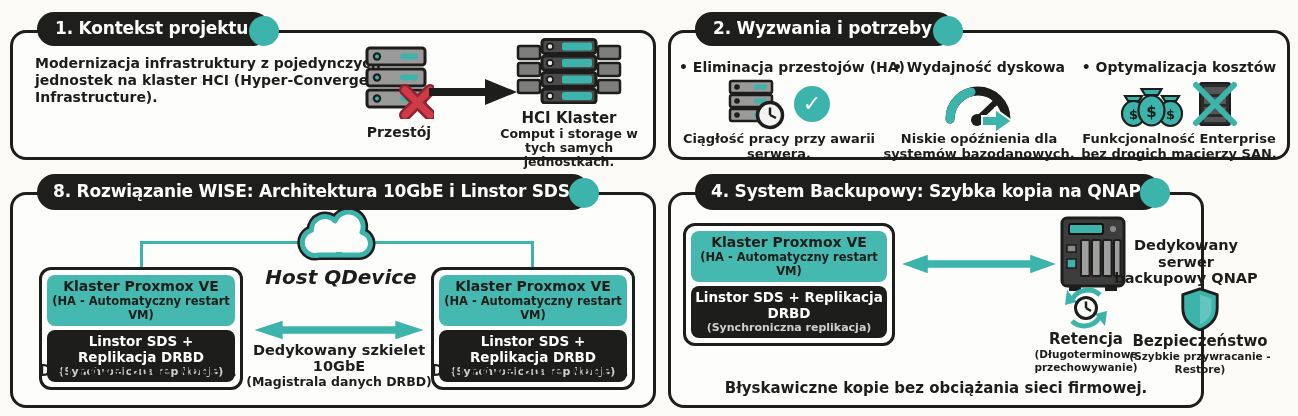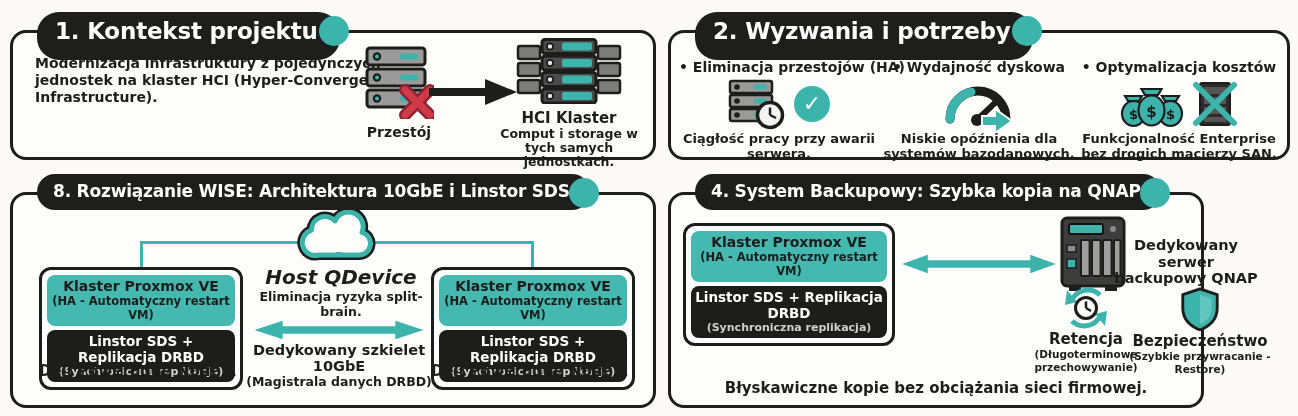--- a/index.html
+++ b/index.html
@@ -5,21 +5,21 @@
   html,body{margin:0;padding:0;background:#ffffff;}
   .page{position:relative;width:1298px;height:416px;background:#fbfaf7;
         font-family:"DejaVu Sans",sans-serif;font-weight:700;color:#1d1d1b;overflow:hidden;}
   .panel{position:absolute;background:#fdfdfb;border:3px solid #1d1d1b;border-radius:16px;box-sizing:border-box;}
   #p1{left:10px;top:30px;width:646px;height:130px;}
   #p2{left:668px;top:30px;width:622px;height:130px;}
   #p3{left:10px;top:192px;width:646px;height:216px;}
   #p4{left:668px;top:192px;width:536px;height:216px;}
 
   .pill{position:absolute;top:-21px;left:24px;z-index:2;background:#1e1e1c;color:#fff;
-        font-size:23px;padding:6px 22px 16px 18px;border-radius:22px;white-space:nowrap;letter-spacing:-0.2px;}
+        font-size:17px;padding:6px 22px 8px 18px;border-radius:22px;white-space:nowrap;letter-spacing:-0.2px;}
   .pill::before{content:"";position:absolute;right:-9px;top:4px;width:30px;height:30px;border-radius:50%;
         background:#3cb4ab;z-index:-1;}
   #p3 .pill,#p4 .pill{font-size:17px;padding:7px 20px 9px 16px;}
 
   
   .p1-desc{position:absolute;left:22px;top:22px;width:356px;font-size:14px;line-height:1.2;margin:0;}
   .p1-fail{position:absolute;left:328px;top:12px;width:116px;text-align:center;}
   .cap{font-size:14px;margin-top:1px;}
   .p1-arrow{position:absolute;left:416px;top:46px;}
   .p1-cluster{position:absolute;left:472px;top:5px;width:168px;text-align:center;}
@@ -239,21 +239,20 @@
     <div class="vline" id="vl1"></div>
     <div class="vline" id="vl2"></div>
 
     <svg class="cloud" width="88" height="60" viewBox="0 0 88 60">
       <path d="M24 48 h40 a11.5 11.5 0 0 0 3 -22.6 A14.5 14.5 0 0 0 40 14 a13.5 13.5 0 0 0 -23.5 9.2 A12 12 0 0 0 24 48 z" fill="#fdfdfb" stroke="#1d1d1b" stroke-width="10" stroke-linejoin="round"></path>
       <path d="M24 48 h40 a11.5 11.5 0 0 0 3 -22.6 A14.5 14.5 0 0 0 40 14 a13.5 13.5 0 0 0 -23.5 9.2 A12 12 0 0 0 24 48 z" fill="#fdfdfb" stroke="#3cb4ab" stroke-width="5" stroke-linejoin="round"></path>
       <rect x="41" y="45" width="6" height="5" fill="#3cb4ab"></rect>
     </svg>
     <div class="qdev">
       <div class="qdev-t">Host QDevice</div>
-      <div class="qdev-c">Eliminacja ryzyka split-brain.</div>
     </div>
 
     <div class="node-box" id="nb1">
       <div class="nb-top">
         <div class="nb-tt">Klaster Proxmox VE</div>
         <div class="nb-ts">(HA - Automatyczny restart VM)</div>
       </div>
       <div class="nb-bot">
         <div class="nb-bt">Linstor SDS + Replikacja DRBD</div>
         <div class="nb-bs">(Synchroniczna replikacja)</div>

